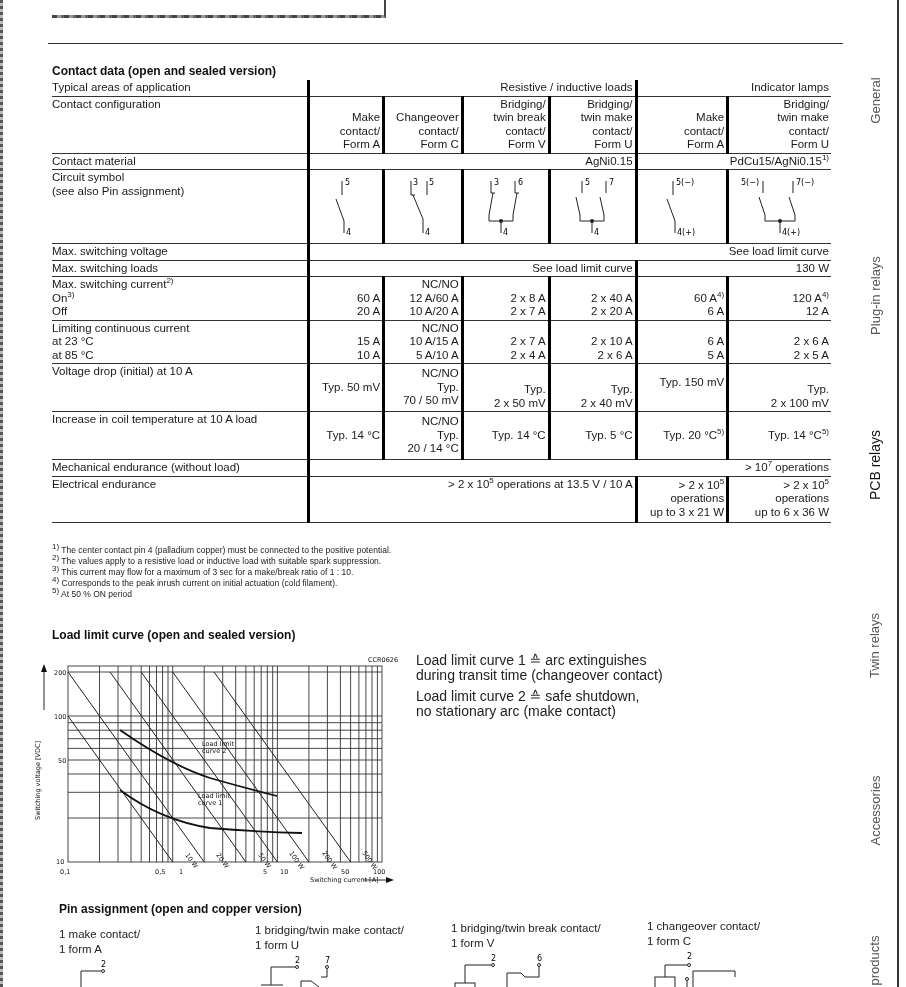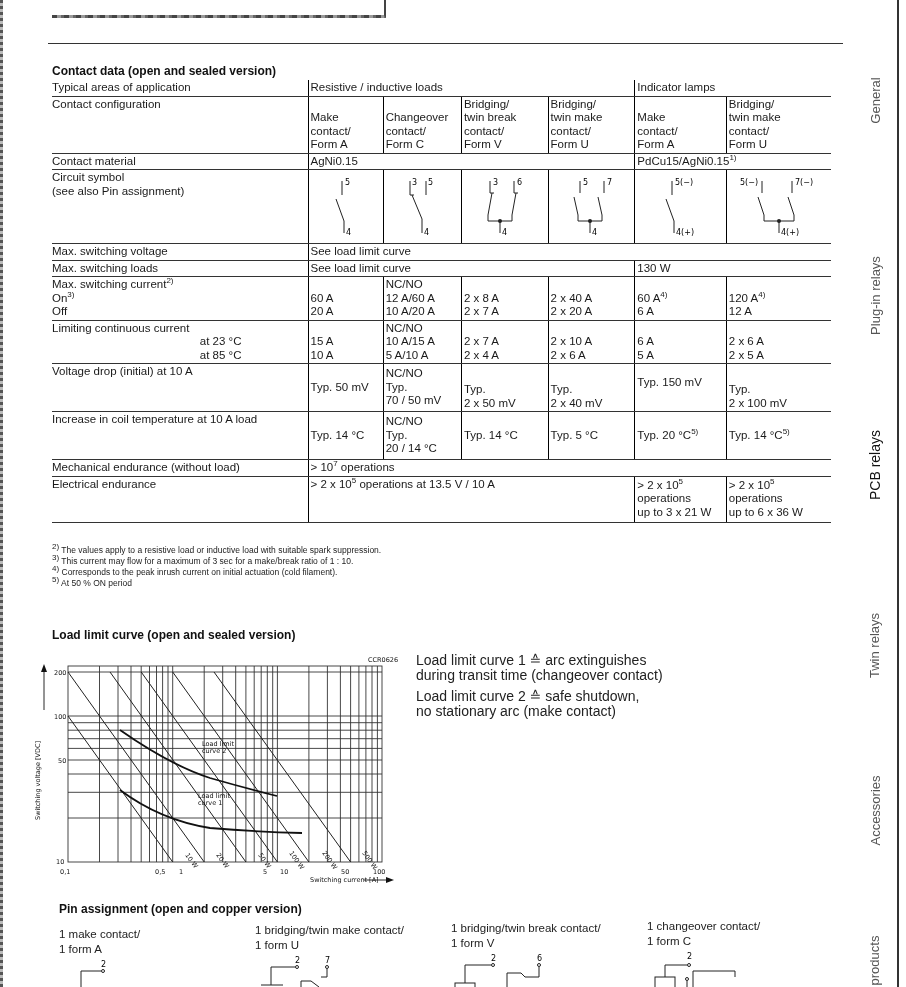--- a/index.html
+++ b/index.html
@@ -19,24 +19,24 @@
   .side-tab { position: absolute; left: 20px; width: 26px; display: flex; align-items: center; justify-content: center; }
   .side-tab span { transform: rotate(-90deg); white-space: nowrap; font-size: 13px; color: #555; }
   .side-tab.active span { color: #111; font-size: 14px; }
 
   .section-title { position: absolute; font-weight: bold; font-size: 12px; color: #111; }
 
   table.spec { position: absolute; left: 52px; top: 80px; width: 779px; border-collapse: collapse;
     font-size: 11.5px; line-height: 13.5px; }
   table.spec td { border-bottom: 1px solid #333; vertical-align: top; padding: 1px 2px; }
   table.spec td.lbl { width: 256px; text-align: left; padding-left: 0; }
-  table.spec td.v { text-align: left; border-left: 1px solid #000000; vertical-align: middle; }
+  table.spec td.v { text-align: right; border-left: 3px solid #000000; vertical-align: middle; }
   table.spec td.vb { vertical-align: bottom; }
   .sup { font-size: 8px; vertical-align: super; line-height: 0; }
-  .ind { display: flex; justify-content: flex-end; }
+  .ind { display: flex; justify-content: flex-start; }
   .ind span:last-child { padding-right: 64px; }
 
   .sym { display: block; margin: 2px auto; }
 
   .footnotes { position: absolute; left: 52px; top: 545px; font-size: 8.5px; line-height: 11px; color: #222; }
   .footnotes div { white-space: nowrap; }
 
   .chart-wrap { position: absolute; left: 30px; top: 650px; width: 368px; height: 235px; }
   .chart-note { position: absolute; left: 416px; top: 653px; font-size: 14px; line-height: 15px; color: #222; }
   .chart-note p { margin-bottom: 6px; }
@@ -351,20 +351,21 @@
     <td class="v">
           <div><span>&gt; 2 x 10</span><span class="sup">5</span></div>
           <div>operations</div>
           <div>up to 6 x 36 W</div>
         </td>
   </tr>
 </tbody>
   </table>
 
 <div class="footnotes">
+  <div><span class="sup">1)</span> <span>The center contact pin 4 (palladium copper) must be connected to the positive potential.</span></div>
   <div><span class="sup">2)</span> <span>The values apply to a resistive load or inductive load with suitable spark suppression.</span></div>
   <div><span class="sup">3)</span> <span>This current may flow for a maximum of 3 sec for a make/break ratio of 1 : 10.</span></div>
   <div><span class="sup">4)</span> <span>Corresponds to the peak inrush current on initial actuation (cold filament).</span></div>
   <div><span class="sup">5)</span> <span>At 50 % ON period</span></div>
 </div>
 
 <div class="section-title" style="left:52px;top:628px;">Load limit curve (open and sealed version)</div>
 
 <div class="chart-wrap">
   <svg width="368" height="235" viewBox="0 0 368 235">

